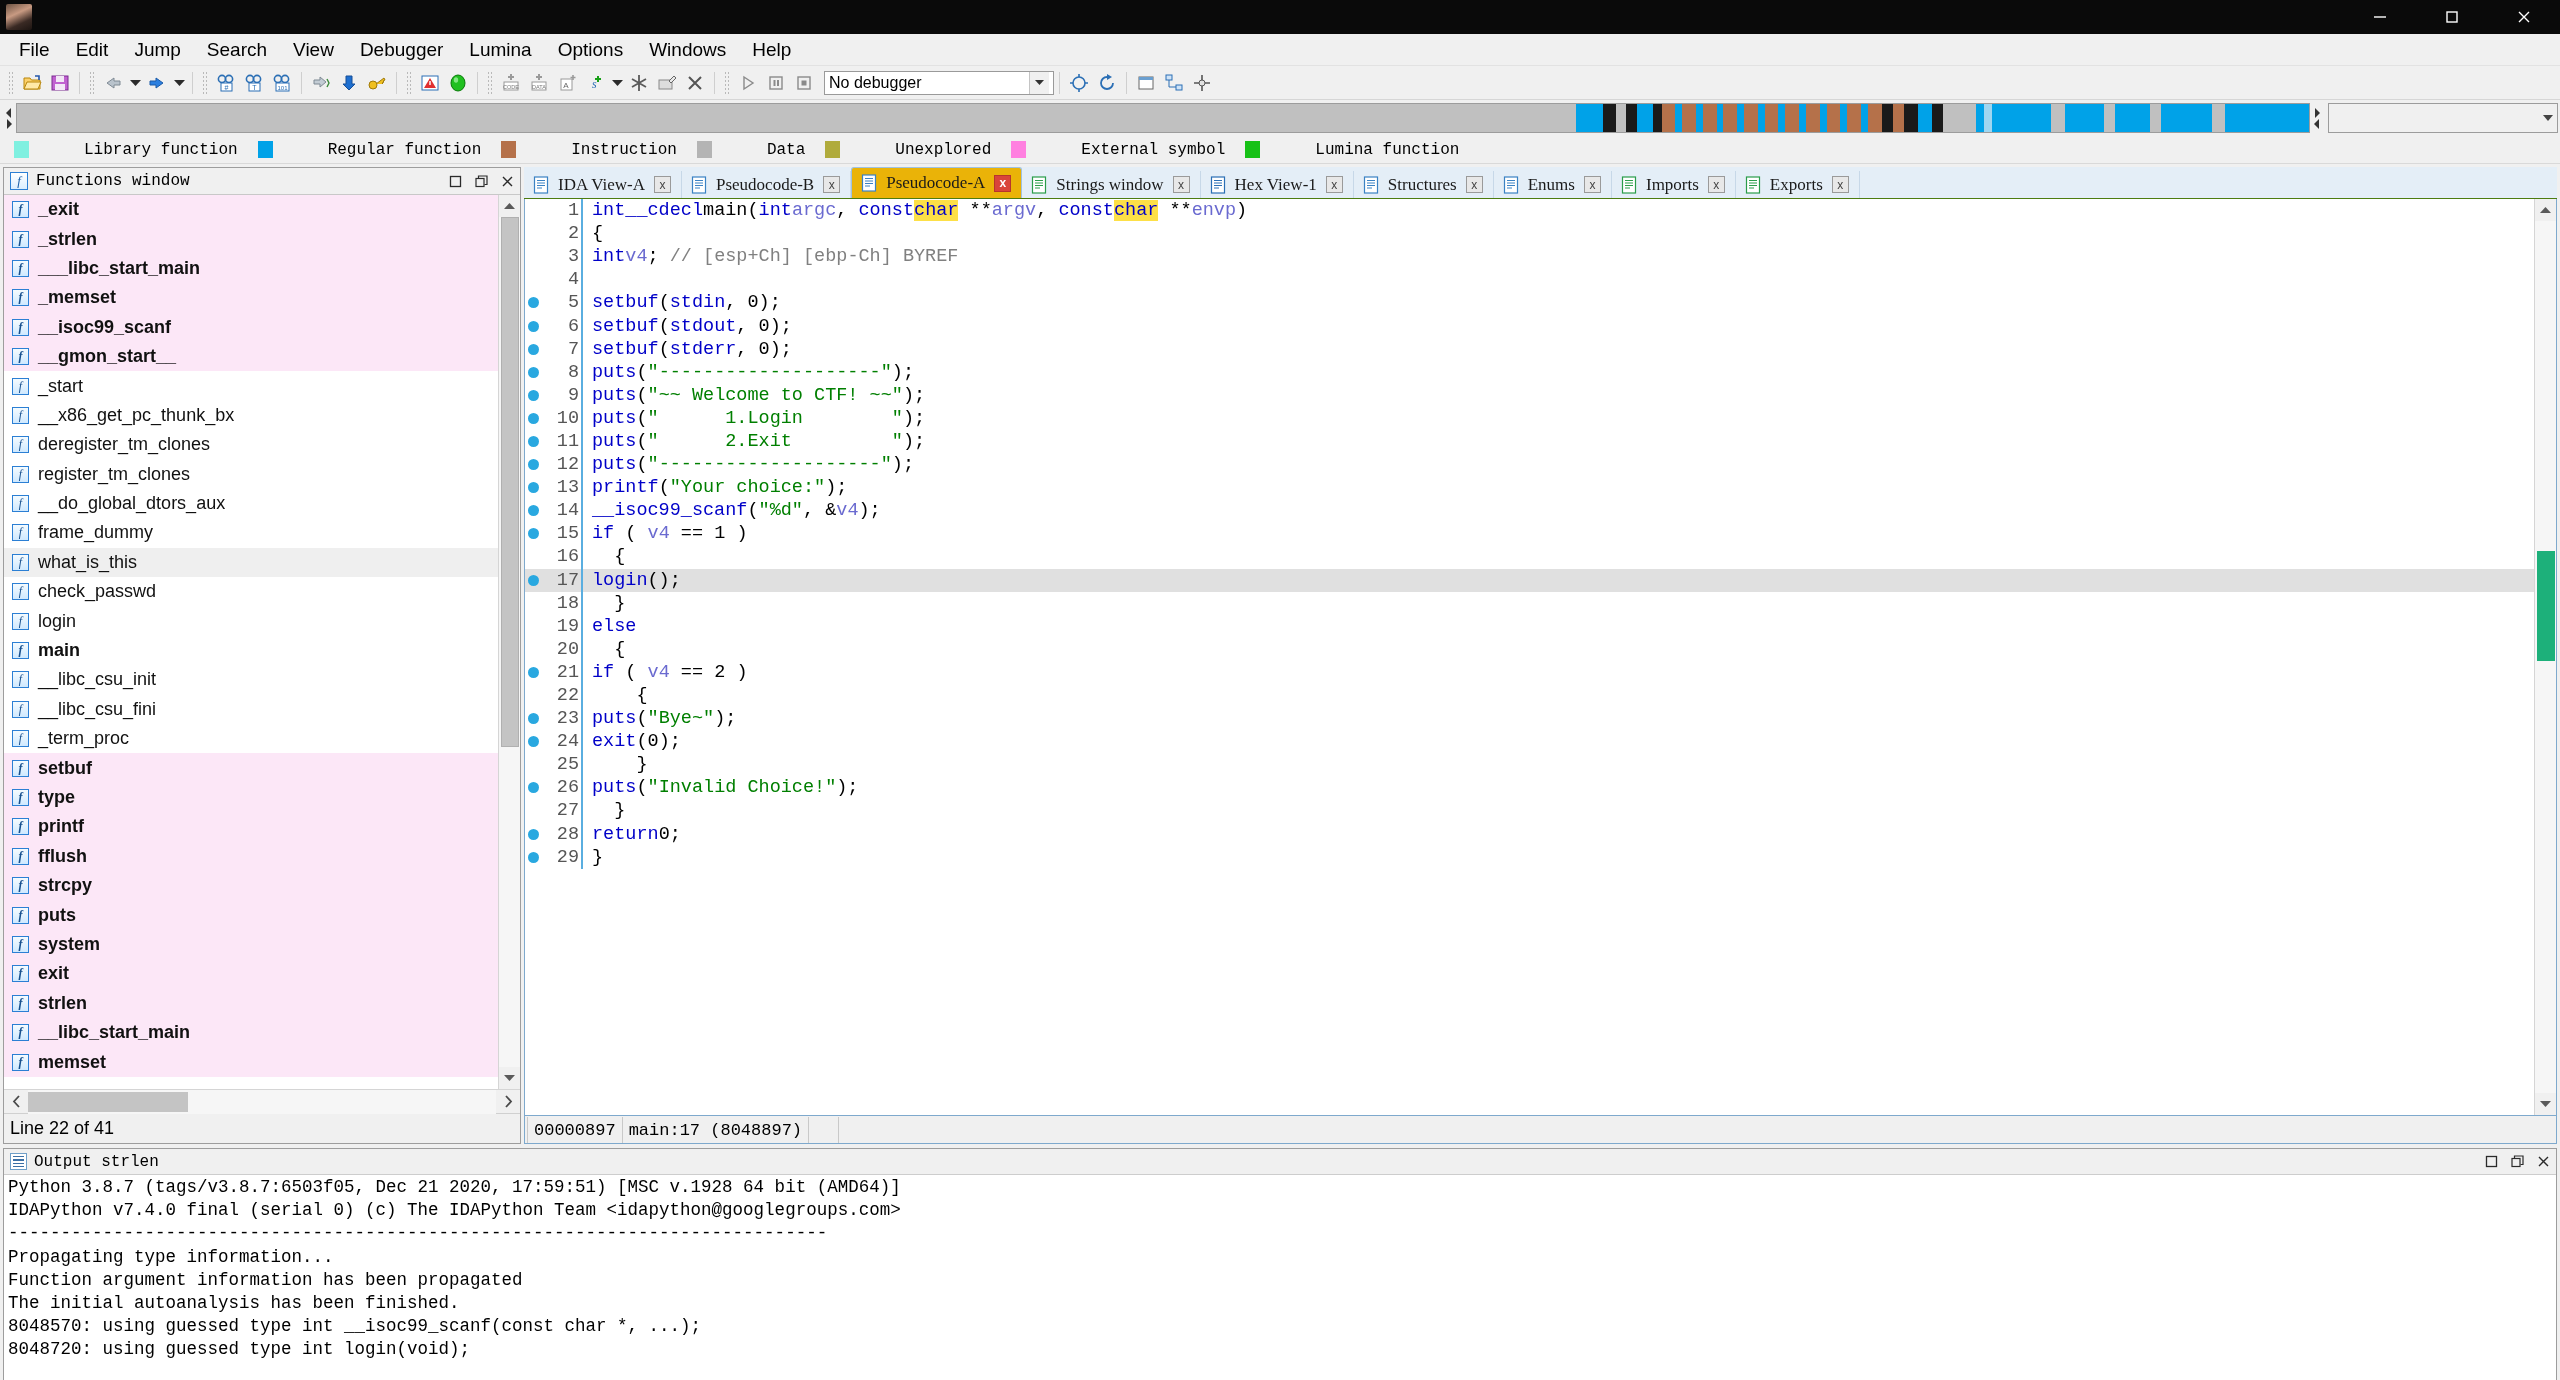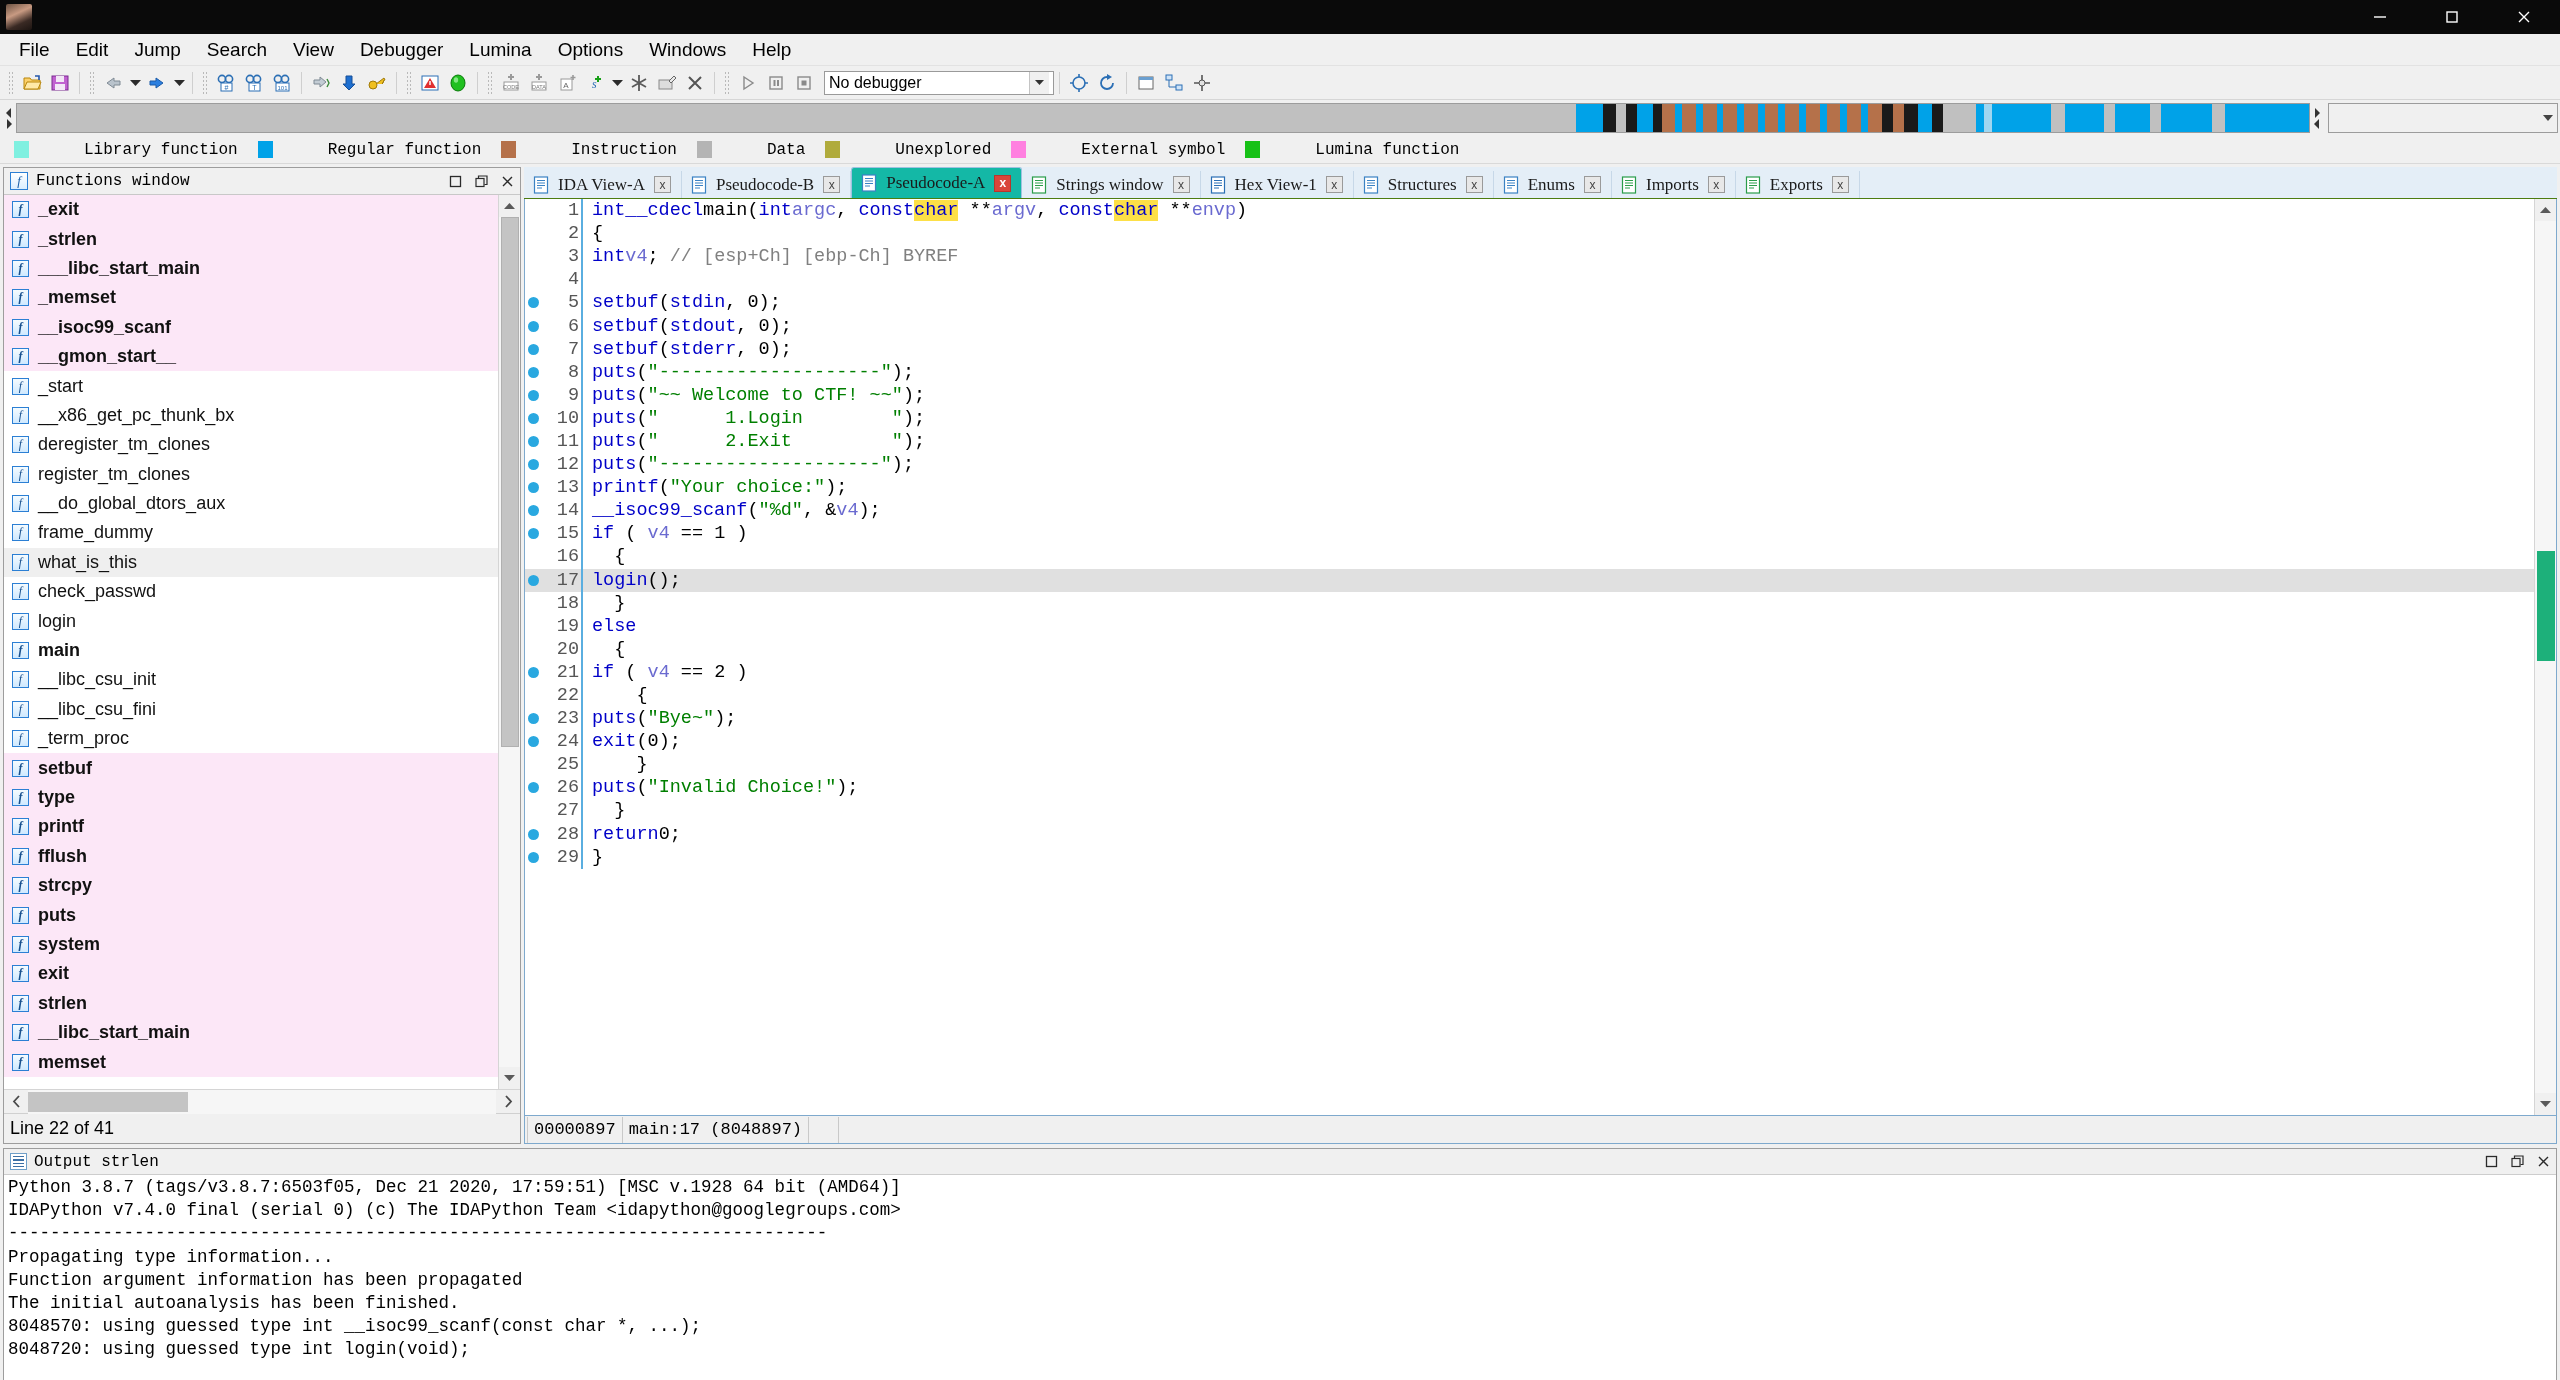--- a/index.html
+++ b/index.html
@@ -256,21 +256,21 @@
     display: flex; align-items: center;
     padding: 0 10px 0 8px;
     font-family: "Liberation Serif", serif;
     font-size: 17px;
     color: #1a1a1a;
     background: #e4eef7;
     border-right: 1px solid #c7d8e8;
     white-space: nowrap;
   }
   .tab.active {
-    background: #14b8a6;
+    background: #eab308;
     height: 32px;
     border-top: 1px solid #9fc2e0;
     border-left: 1px solid #9fc2e0;
     border-right: 1px solid #9fc2e0;
     border-bottom: 1px solid #ffffff;
     margin-bottom: -1px;
     border-radius: 3px 3px 0 0;
   }
   .tab .ticon { width: 18px; height: 18px; margin-right: 8px; flex:0 0 auto; }
   .tab .tx {
@@ -332,21 +332,21 @@
   }
   .code-vscroll .sbtn { width:22px;height:22px;display:flex;align-items:center;justify-content:center; }
   .code-vscroll .strack { flex:1; width:22px; background:#f6f6f6; position:relative; }
   .code-vscroll .sthumb { position:absolute; left:2px; right:2px; top:330px; height:110px; background:#1db07a;}
 
   .code-status {
     height: 28px;
     background: #f0f0f0;
     border: 1px solid #7ea9cd;
     border-top: none;
-    display: flex; align-items: center;
+    display: flex; align-items: flex-end;
     font-family: "Liberation Mono", monospace;
     font-size: 17px;
   }
   .cs-cell { padding: 0 6px; height: 26px; display:flex; align-items:center; border-right: 1px solid #c9c9c9; }
   .cs-cell:first-child { border-left: 1px solid #c9c9c9; margin-left: 2px;}
 
   
   .outwin {
     height: 248px;
     background: #f0f0f0;

